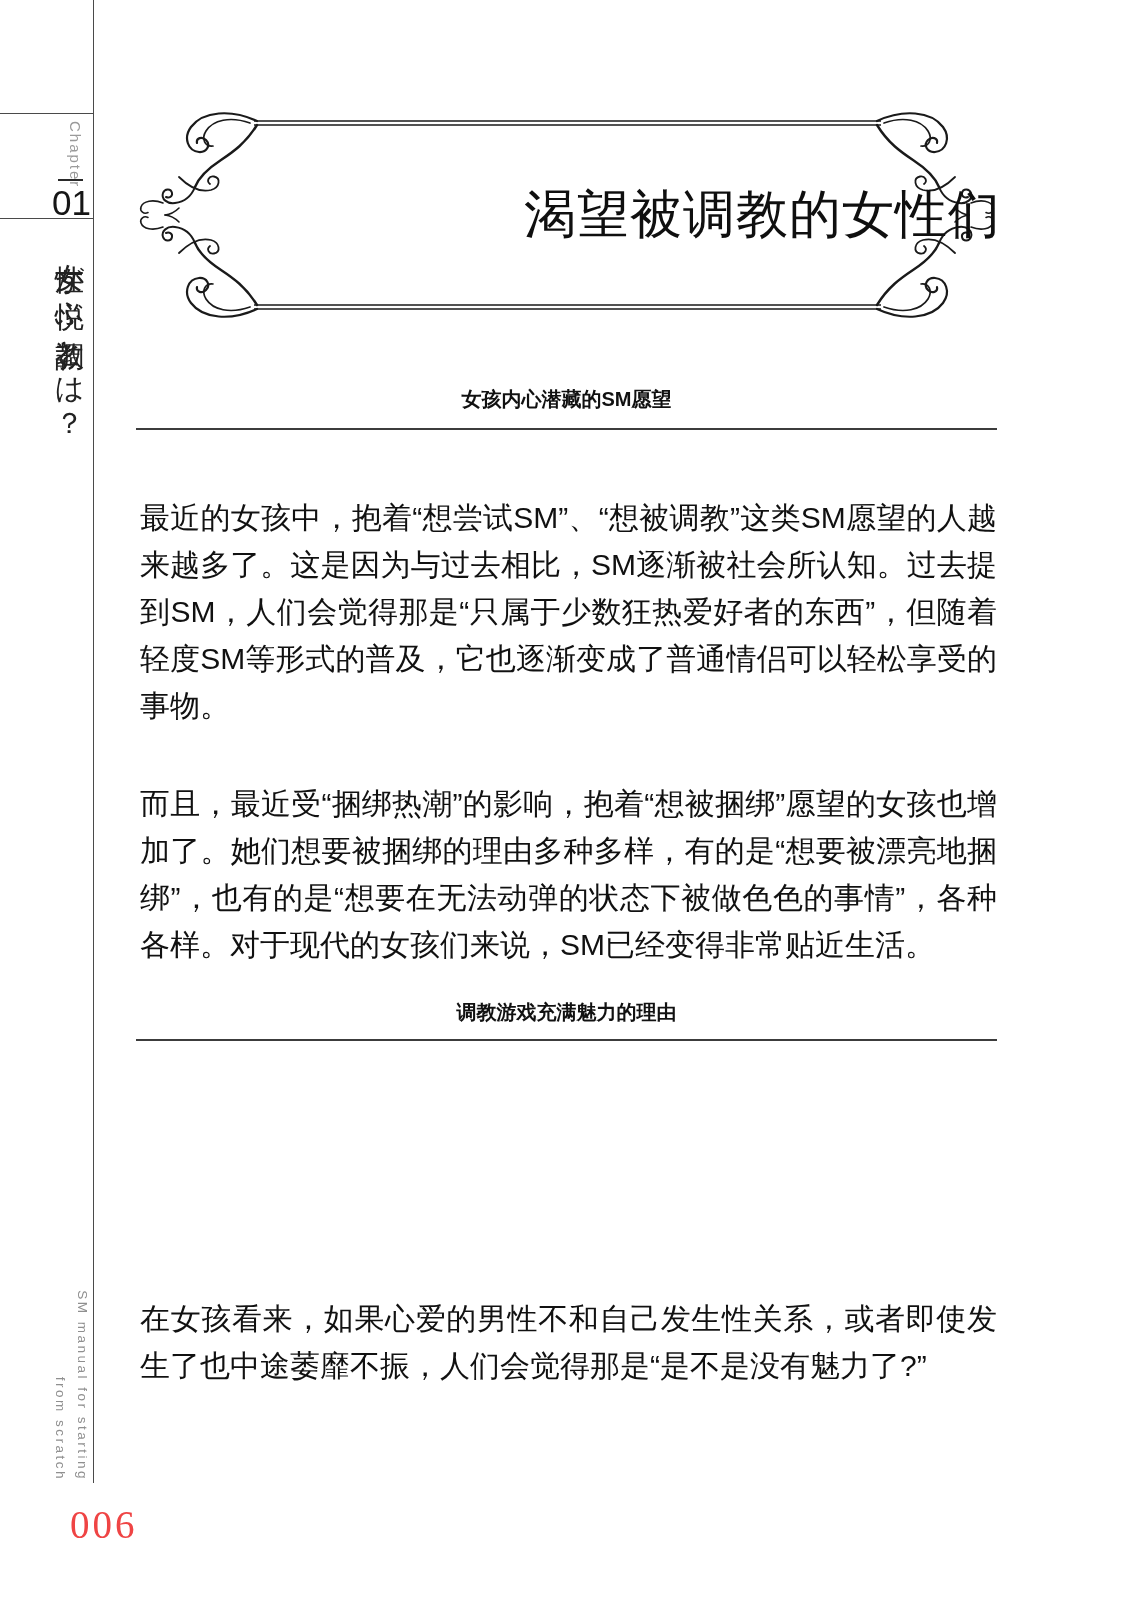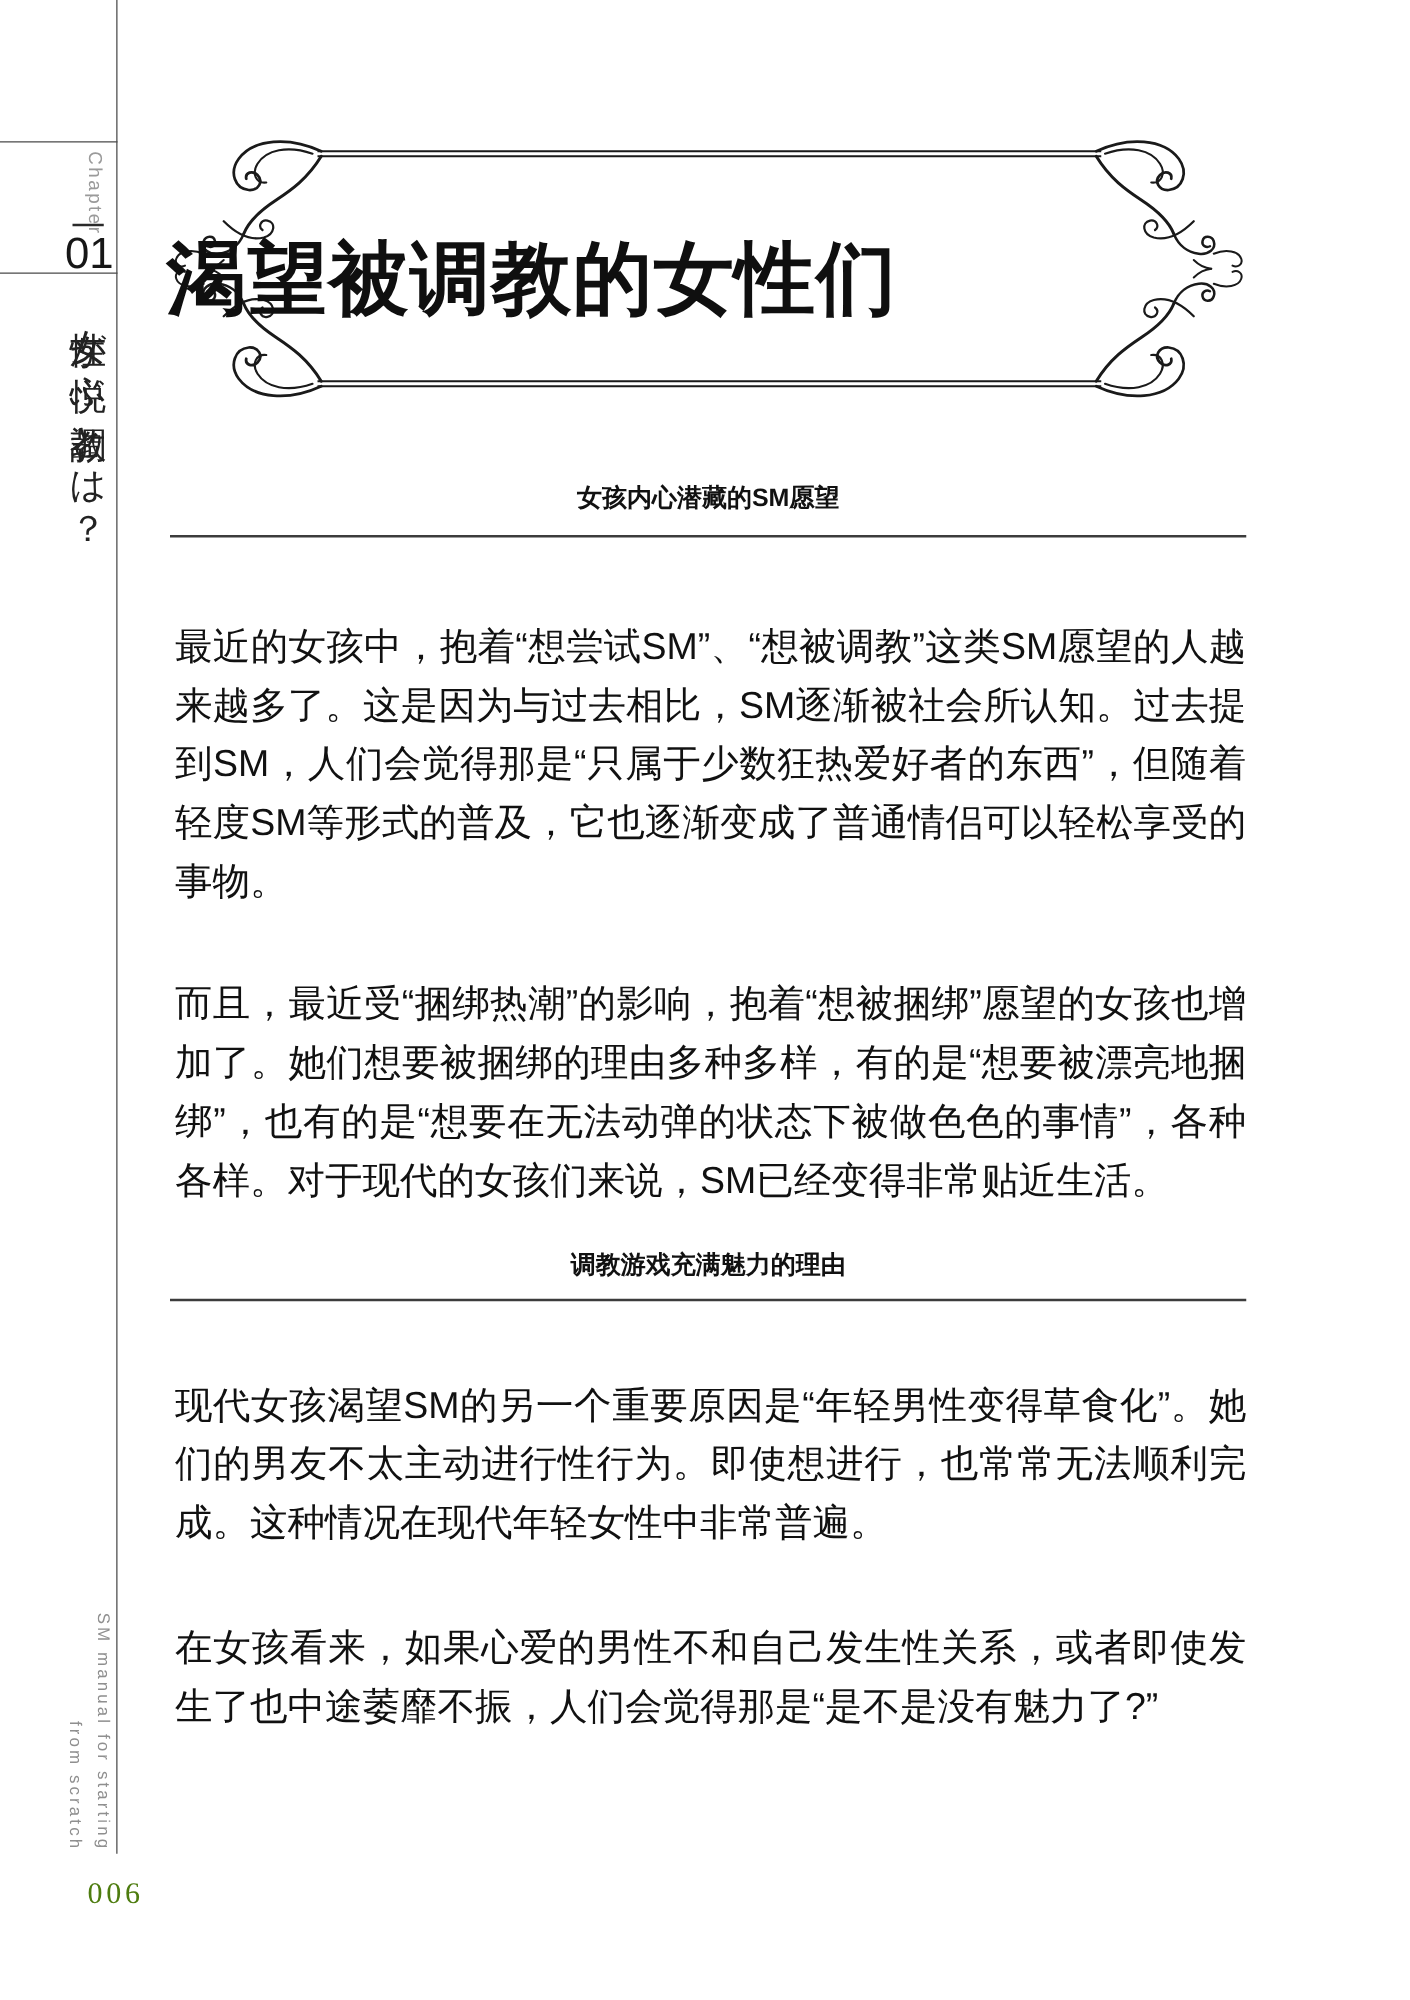--- a/index.html
+++ b/index.html
@@ -28,30 +28,30 @@
   }
   .footer-motto {
     position:absolute; left:-35px; top:1353px; width:212px; height:44px;
     transform:rotate(90deg);
     text-align:right; font-size:13.5px; line-height:22px;
     letter-spacing:2.5px; color:#8f8f8f; white-space:nowrap;
   }
   .page-number {
     position:absolute; left:70px; top:1502px;
     font-family:"Liberation Serif","DejaVu Serif",serif;
-    font-size:24px; letter-spacing:3px; color:#4d7c0f;
+    font-size:39px; letter-spacing:3px; color:#ef4444;
     font-feature-settings:"onum" 1;
   }
 
   
   .title-frame { position:absolute; left:133px; top:107px; width:868px; height:216px; }
   .title-frame svg { position:absolute; left:0; top:0; width:868px; height:216px; }
   .main-title {
     position:absolute; left:0; top:73px; width:100%;
-    text-align:left; font-size:64px; font-weight:700;
+    text-align:right; font-size:52px; font-weight:400;
     letter-spacing:1px; color:#0f0f0f; white-space:nowrap;
   }
 
   
   .section-heading {
     position:absolute; left:136px; width:861px;
     text-align:center; font-size:20px; line-height:34px; font-weight:700;
     color:#111111; border-bottom:2px solid #3c3c3c;
   }
   .section-heading.first  { top:382px; padding-bottom:12px; }
@@ -113,16 +113,15 @@
       <use href="#fl" transform="translate(868,216) scale(-1,-1)"></use>
     </svg>
     <div class="main-title">渴望被调教的女性们</div>
   </div>
 
   <div class="section-heading first">女孩内心潜藏的SM愿望</div>
   <div class="para p1">最近的女孩中，抱着“想尝试SM”、“想被调教”这类SM愿望的人越来越多了。这是因为与过去相比，SM逐渐被社会所认知。过去提到SM，人们会觉得那是“只属于少数狂热爱好者的东西”，但随着轻度SM等形式的普及，它也逐渐变成了普通情侣可以轻松享受的事物。</div>
   <div class="para p2">而且，最近受“捆绑热潮”的影响，抱着“想被捆绑”愿望的女孩也增加了。她们想要被捆绑的理由多种多样，有的是“想要被漂亮地捆绑”，也有的是“想要在无法动弹的状态下被做色色的事情”，各种各样。对于现代的女孩们来说，SM已经变得非常贴近生活。</div>
 
   <div class="section-heading second">调教游戏充满魅力的理由</div>
-  <div class="para p3">现代女孩渴望SM的另一个重要原因是“年轻男性变得草食化”。她们的男友不太主动进行性行为。即使想进行，也常常无法顺利完成。这种情况在现代年轻女性中非常普遍。</div>
   <div class="para p4">在女孩看来，如果心爱的男性不和自己发生性关系，或者即使发生了也中途萎靡不振，人们会觉得那是“是不是没有魅力了?”</div>
 
 </div>
 
 </body></html>

